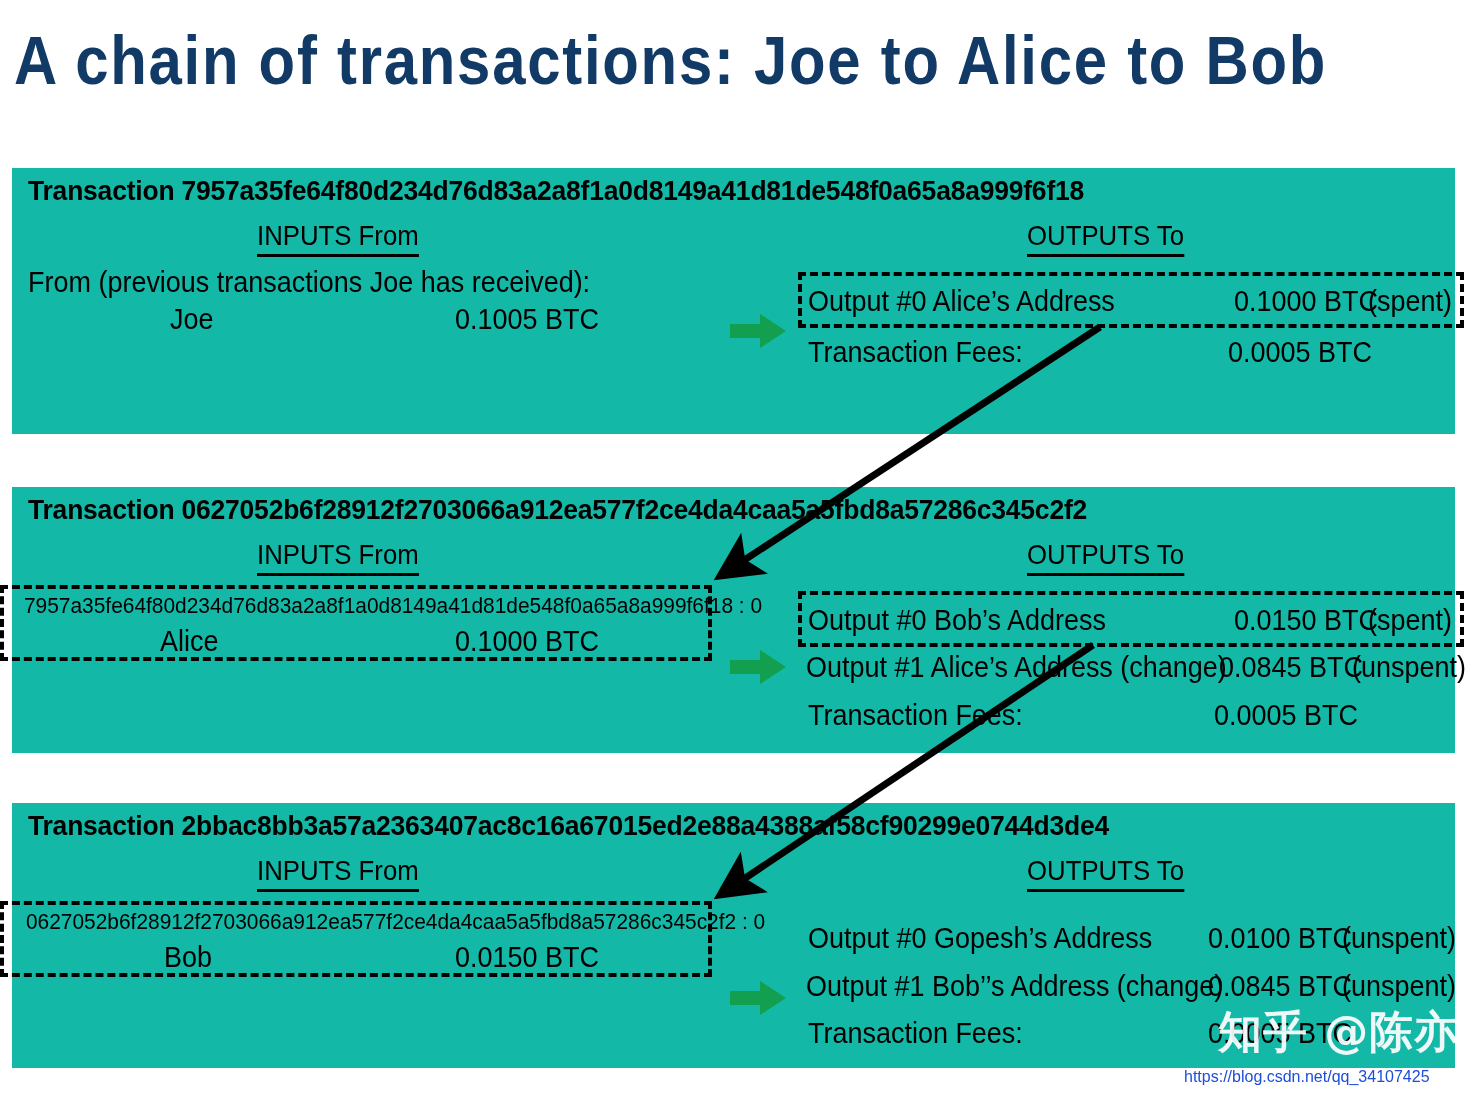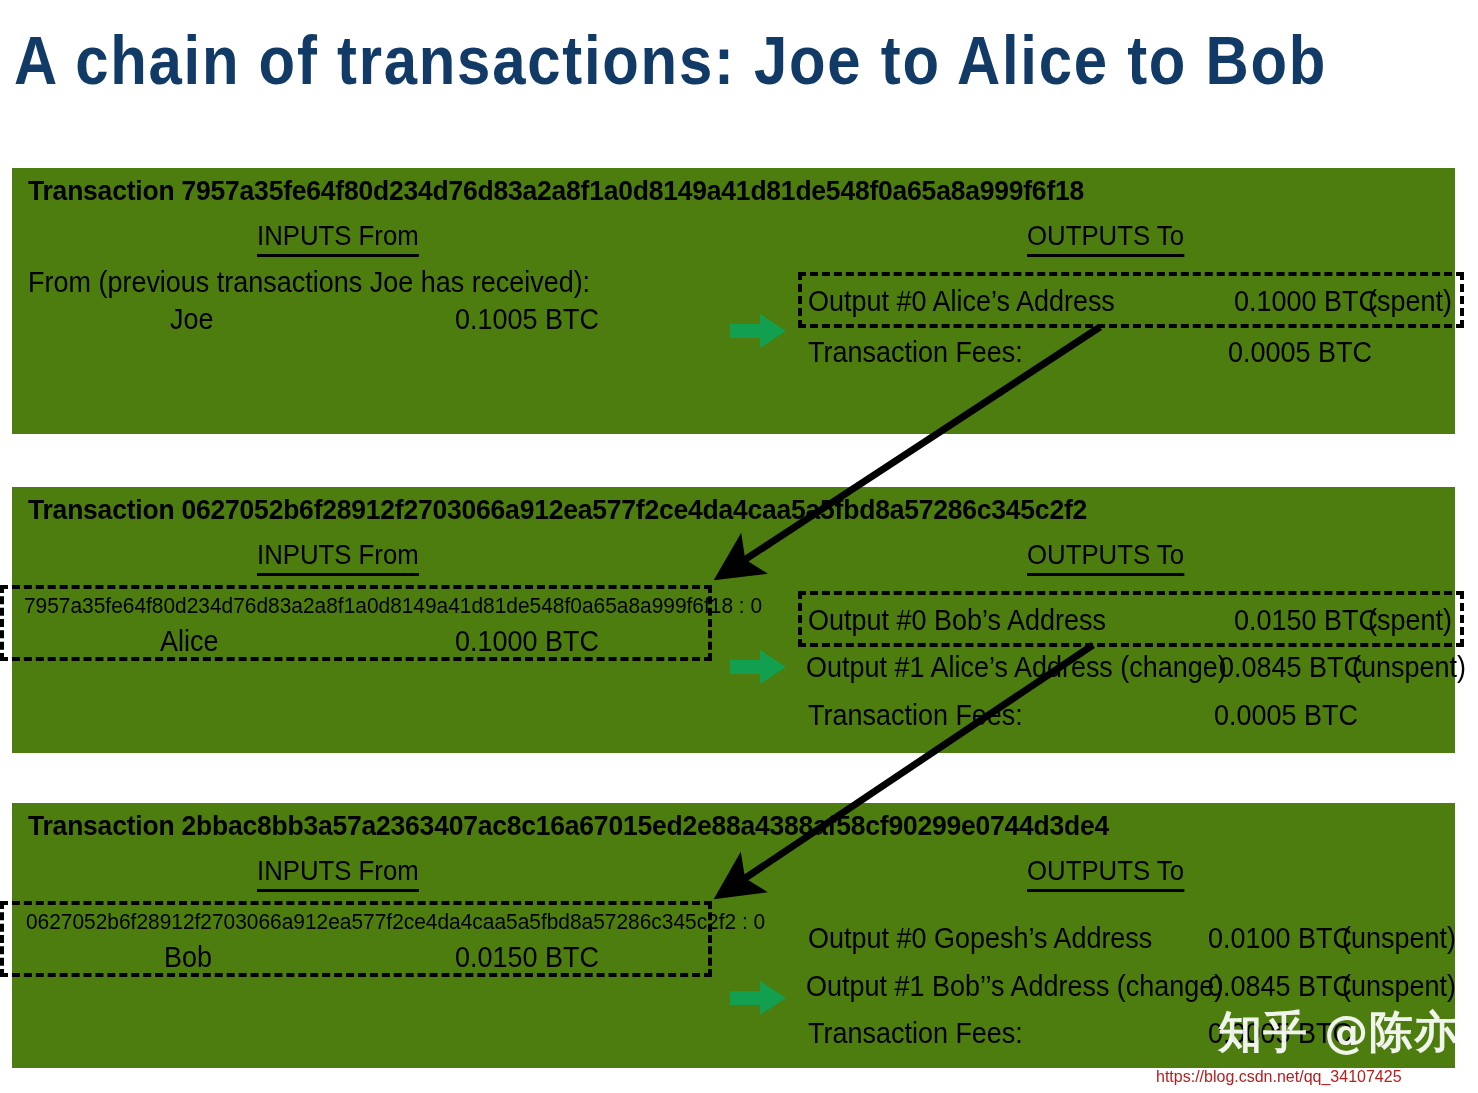--- a/index.html
+++ b/index.html
@@ -31,21 +31,21 @@
     white-space: nowrap;
     transform: scaleX(0.88);
     transform-origin: left center;
   }
 
   
   .tx-panel {
     position: absolute;
     left: 12px;
     width: 1443px;
-    background: #4d7c0f;
+    background: #14b8a6;
   }
   #tx-panel-1 { top: 168px;  height: 266px; }
   #tx-panel-2 { top: 487px;  height: 266px; }
   #tx-panel-3 { top: 803px;  height: 265px; }
 
   .tx-heading {
     position: absolute;
     left: 16px;
     top: 8px;
     font-family: "Liberation Sans Narrow", "Liberation Sans", sans-serif;
@@ -120,24 +120,24 @@
     font-size: 44px;
     font-weight: bold;
     color: #ffffff;
     opacity: 0.92;
     white-space: nowrap;
     letter-spacing: 1px;
     font-family: "DejaVu Sans", sans-serif;
   }
   #watermark-url {
     position: absolute;
-    left: 1156px;
+    left: 1184px;
     top: 1068px;
     font-size: 16px;
-    color: #b91c1c;
+    color: #1d4ed8;
     white-space: nowrap;
     font-family: "Liberation Sans", sans-serif;
   }
 </style>
 </head>
 <body>
 
 <div id="page-title">A chain of transactions:  Joe to Alice to Bob</div>
 
 <div class="tx-panel" id="tx-panel-1">

